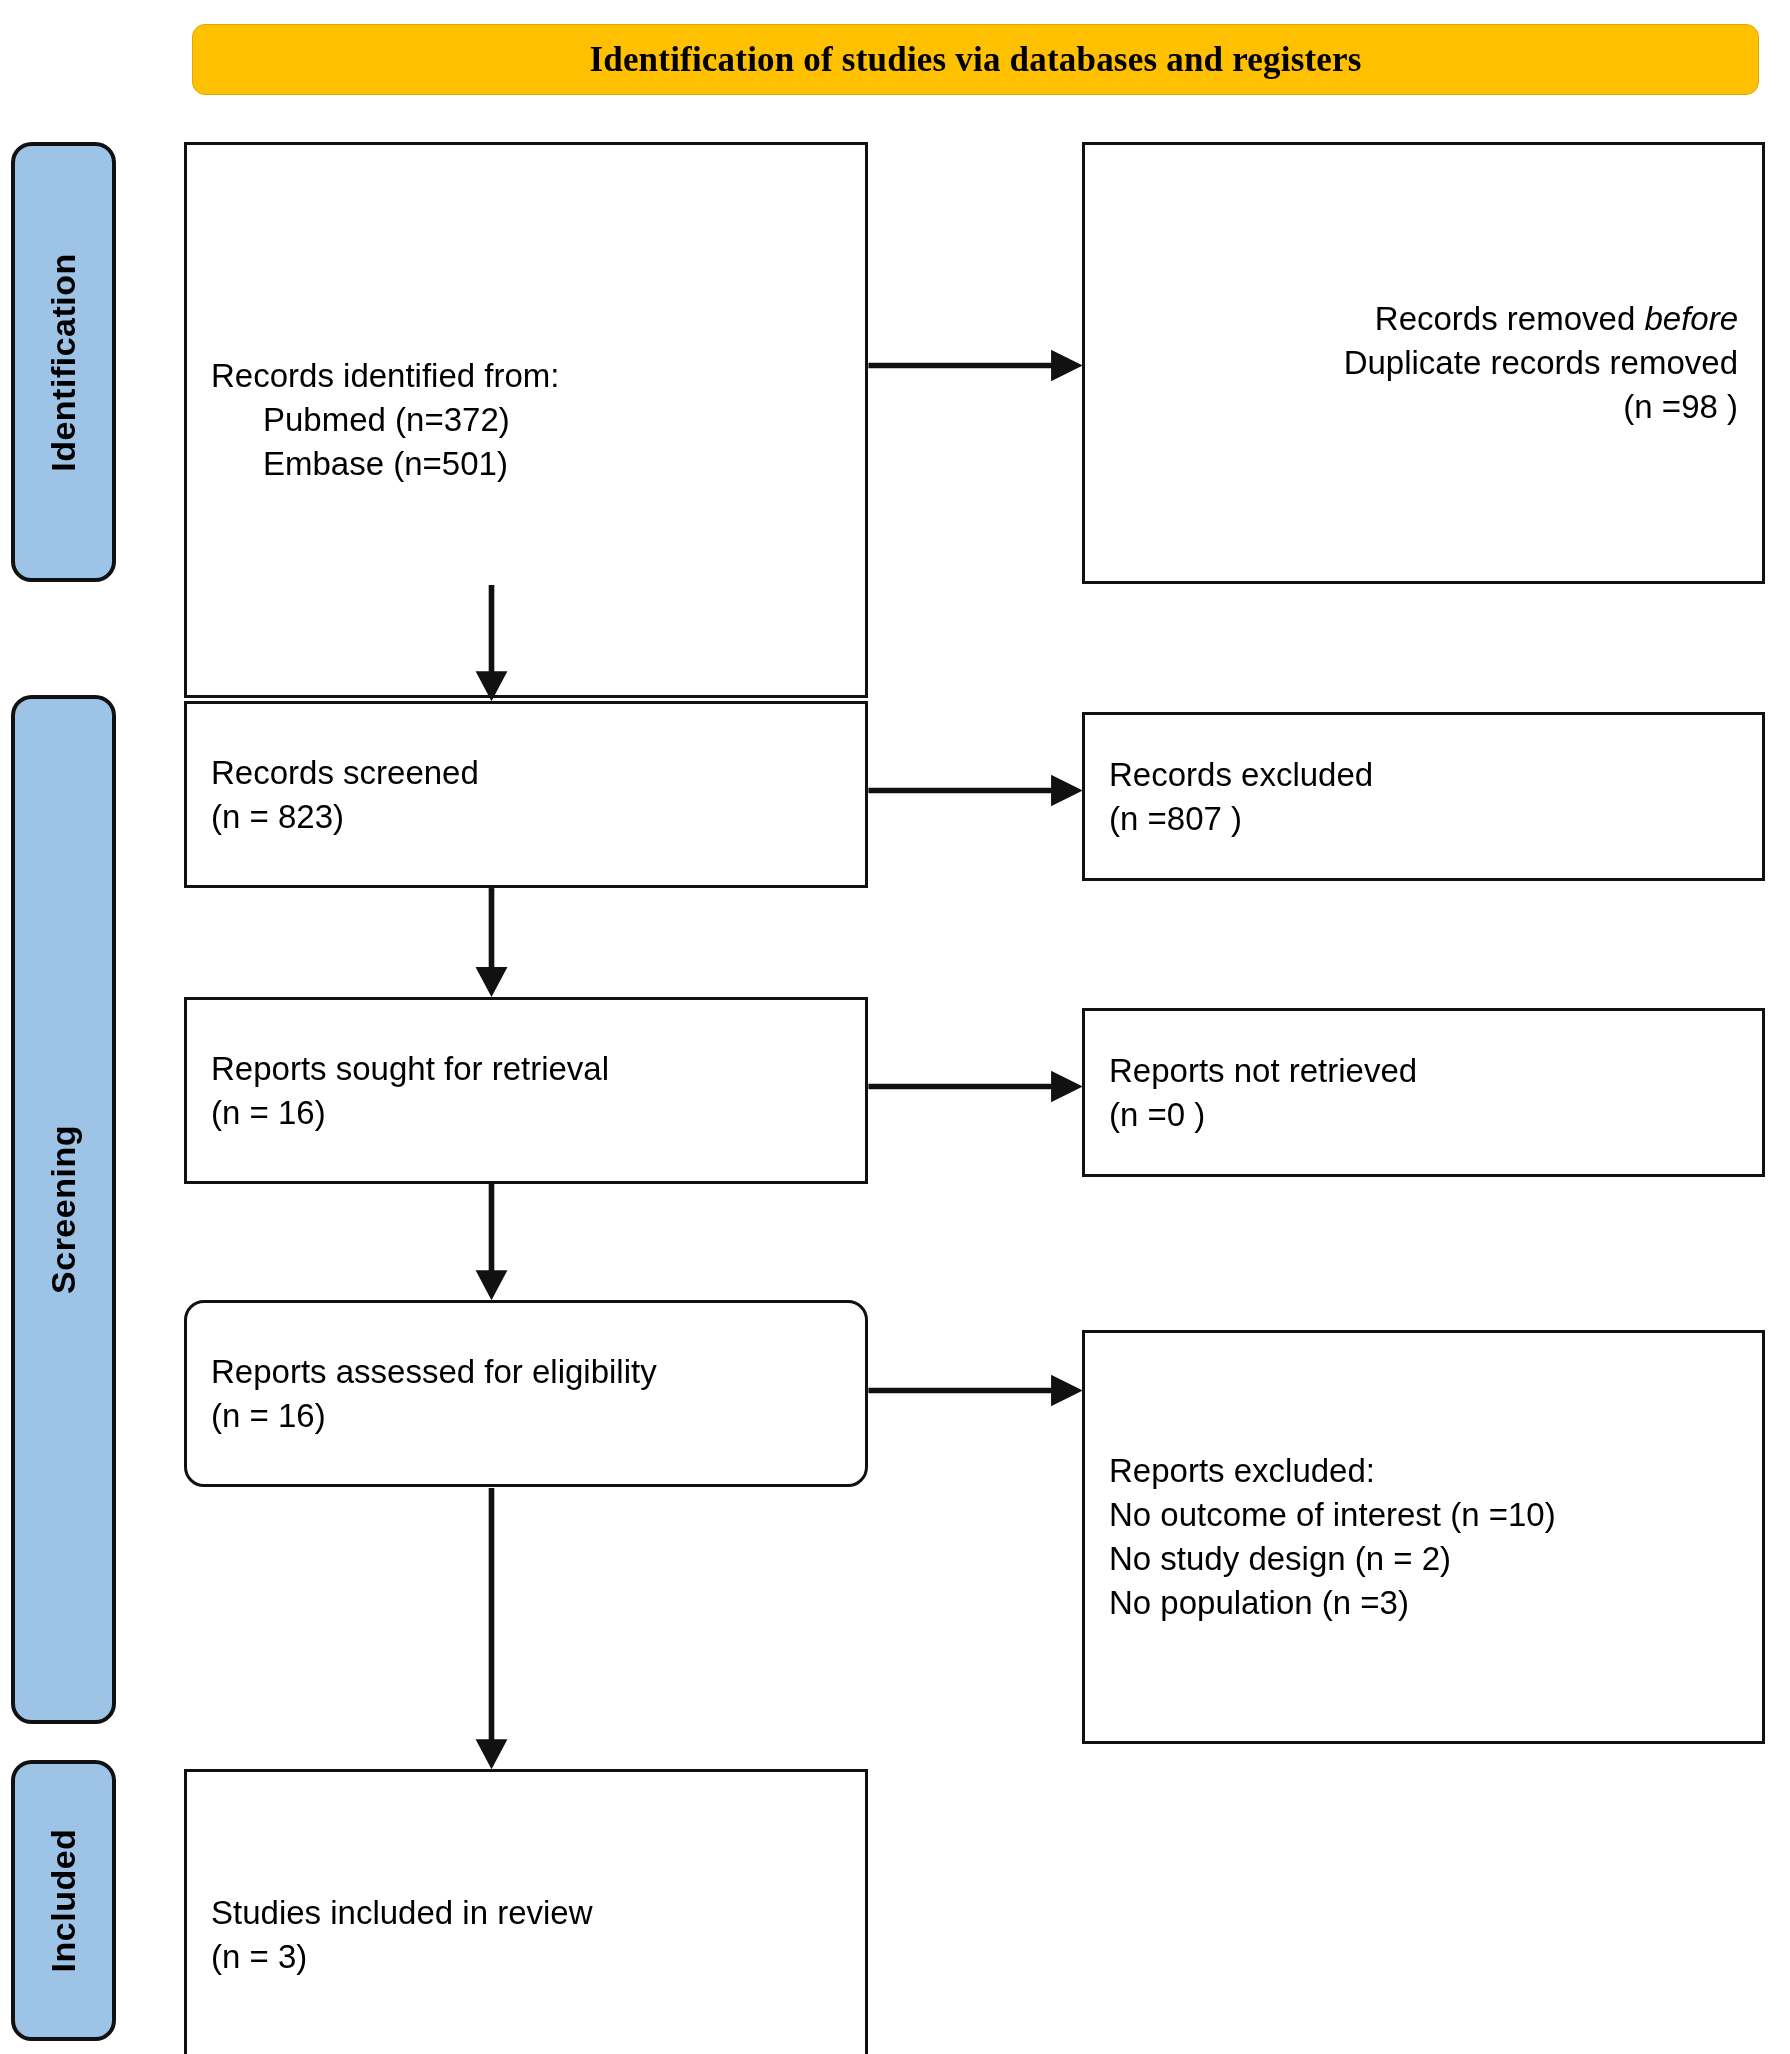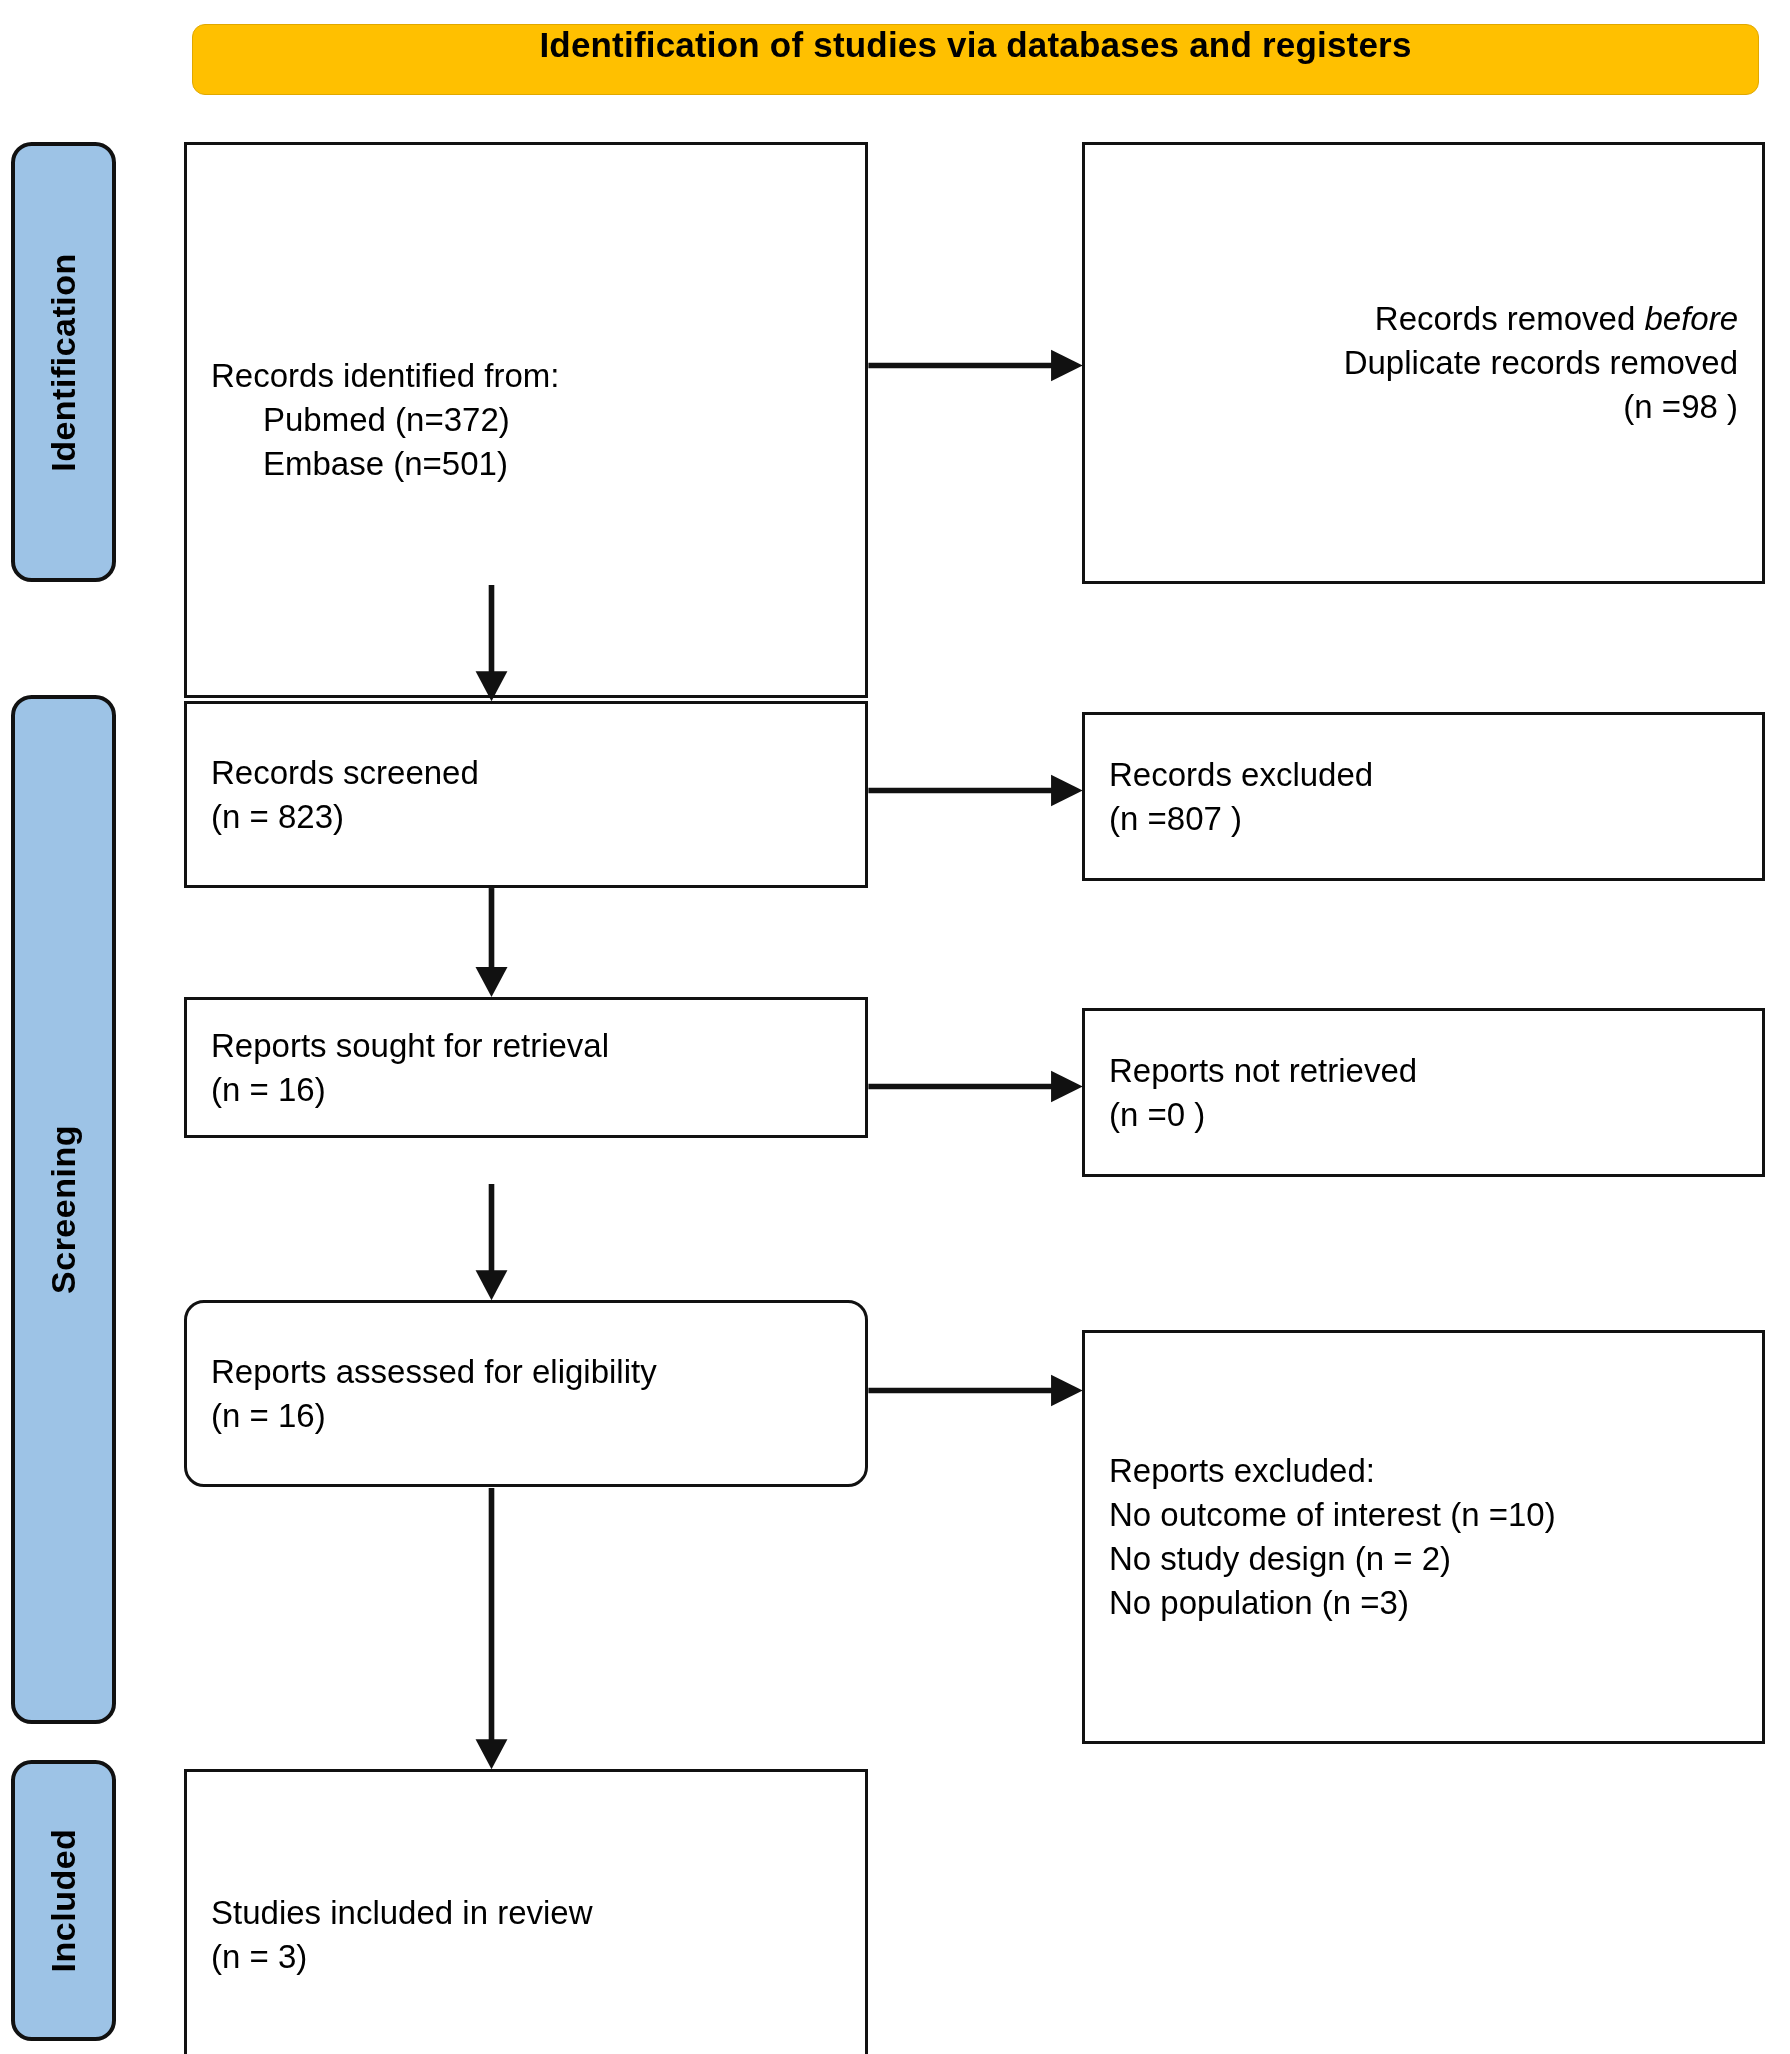--- a/index.html
+++ b/index.html
@@ -22,23 +22,24 @@
   .banner {
     position: absolute;
     left: 192px;
     top: 24px;
     width: 1567px;
     height: 71px;
     background: #FFC000;
     border: 1.9px solid #e0a800;
     border-radius: 13px;
     display: flex;
-    align-items: flex-start;
+    align-items: center;
     justify-content: center;
     box-sizing: border-box;
+    font-family: Liberation Serif, serif;
   }
   .banner-text {
     font-size: 35px;
     font-weight: bold;
     color: #000000;
     letter-spacing: 0.2px;
     white-space: nowrap;
   }
 
   
@@ -85,21 +86,21 @@
     line-height: 1.33;
     color: #000000;
     white-space: pre;
   }
   .line.indent { padding-left: 52px; }
   .line.italic-part i { font-style: italic; }
 
   
   #box-identified        { left: 184px; top: 142px;  width: 684px; height: 556px; }
   #box-screened          { left: 184px; top: 701px;  width: 684px; height: 187px; }
-  #box-sought            { left: 184px; top: 997px; width: 684px; height: 141px; }
+  #box-sought            { left: 184px; top: 997px; width: 684px; height: 187px; }
   #box-assessed          { left: 184px; top: 1300px; width: 684px; height: 187px; border-radius: 20px; }
   #box-included-review   { left: 184px; top: 1769px; width: 684px; height: 331px; }
 
   
   #box-removed-before    { left: 1082px; top: 142px;  width: 683px; height: 442px; text-align: right; }
   #box-records-excluded  { left: 1082px; top: 712px;  width: 683px; height: 169px; }
   #box-not-retrieved     { left: 1082px; top: 1008px; width: 683px; height: 169px; }
   #box-reports-excluded  { left: 1082px; top: 1300px; width: 683px; height: 414px; margin-top: 30px; }
 
   

